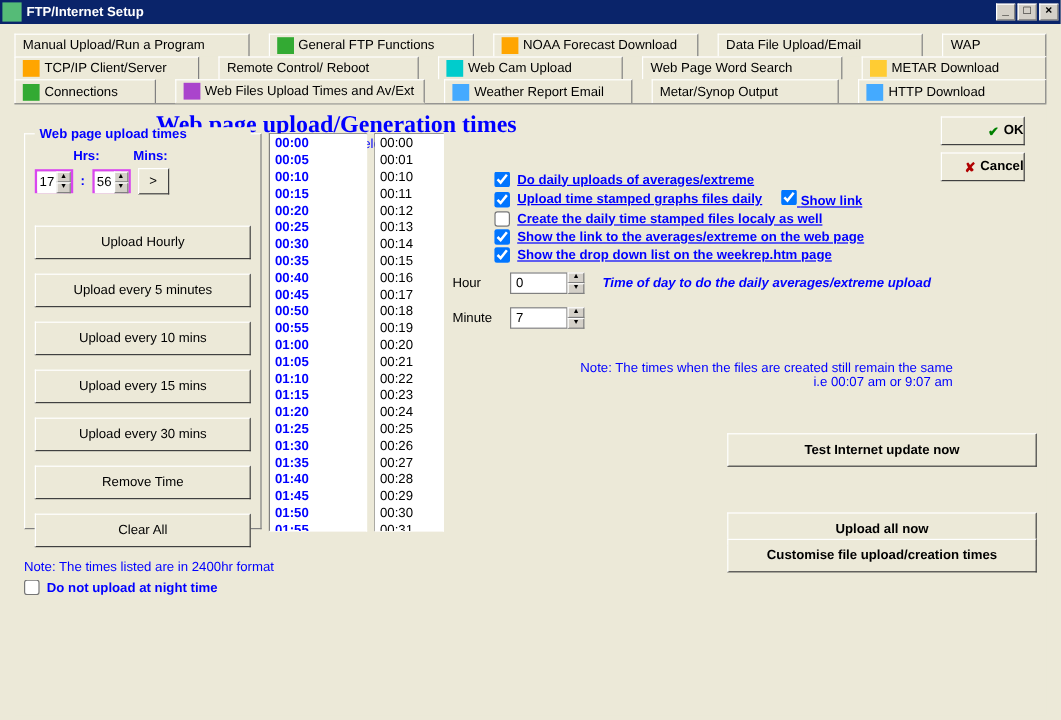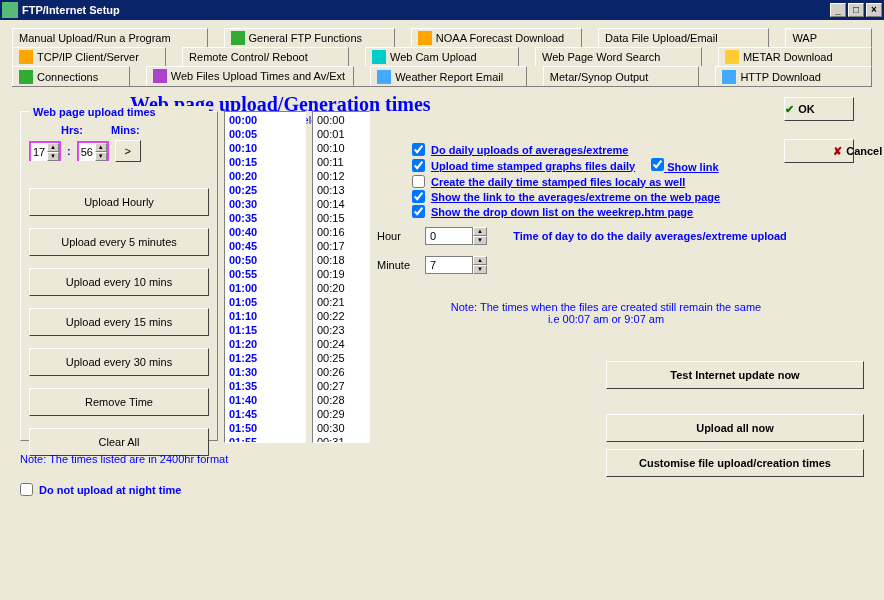--- a/index.html
+++ b/index.html
@@ -80,25 +80,25 @@
     margin-top:-2px;
   }
   .ok-btn, .cancel-btn {
     position:absolute;
     right: 18px;
     width: 70px; height: 24px;
     background:#ECE9D8;
     border:1px solid #404040;
     border-top-color:#fff; border-left-color:#fff;
     font-size:11px; font-weight:bold;
-    display:flex; align-items:center; justify-content:flex-start; gap:4px;
+    display:flex; align-items:center; justify-content:flex-end; gap:4px;
     cursor:pointer;
   }
   .ok-btn { top: 10px; }
-  .cancel-btn { top: 52px; padding-left: 48px; }
+  .cancel-btn { top: 40px; padding-left: 48px; }
   .check-ok::before { content:"✔"; color:#008000; font-weight:bold; }
   .x-cancel::before { content:"✘"; color:#B00000; font-weight:bold; }
 
   .fieldset {
     border:1px solid #808080;
     border-top-color:#fff; border-left-color:#fff;
     position:absolute;
     left: 8px; top: 24px;
     width: 198px;
     padding: 6px 8px 8px;
@@ -147,38 +147,38 @@
     position:absolute; left:400px; top:56px; color:#0000FF; font-weight:bold;
   }
   .checks label { display:flex; align-items:center; gap:6px; margin-bottom:2px;text-decoration:underline;}
   .checks input { margin:0; }
   .inline-chk { margin-left:10px; }
 
   .hm-row { position:absolute; left:365px; font-weight:normal;}
   .hm-row.hour { top:140px; }
   .hm-row.minute { top:169px; }
   .hm-row .lbl { display:inline-block; width:45px; }
-  .hm-row .side { color:#0000FF; font-weight:bold; margin-left:23px; }
+  .hm-row .side { color:#0000FF; font-weight:bold; margin-left:12px;font-style:italic; }
   .spin2 { display:inline-block; }
   .spin2 input { width:48px; height:18px; border:1px solid #808080; font-size:11px; padding:1px 4px; }
   .spin2 .arrows { display:inline-flex; flex-direction:column; vertical-align:top;}
   .spin2 .arrows div { width:14px; height:9px; background:#D4D0C8; border:1px solid #808080; border-top-color:#fff; border-left-color:#fff; font-size:6px; text-align:center; cursor:pointer;}
 
   .note {
-    position:absolute; left:424px; top:214px; color:#0000FF; font-size:11px; text-align:center; width:340px;
+    position:absolute; left:442px; top:214px; color:#0000FF; font-size:11px; text-align:right; width:340px;
   }
 
   .actbtn {
     position:absolute; left:594px; width:258px; height:28px; font-weight:bold;
   }
   .actbtn.a1 { top:274px; }
-  .actbtn.a2 { top:327px; }
+  .actbtn.a2 { top:340px; }
   .actbtn.a3 { top:362px; }
 
-  .footnote { position:absolute; left:8px; top:366px; color:#0000FF; }
+  .footnote { position:absolute; left:8px; top:380px; color:#0000FF; }
   .nightchk { position:absolute; left:8px; top:396px; color:#0000FF; font-weight:bold; display:flex; align-items:center; gap:6px;}
   .nightchk input{margin:0;}
 </style>
 </head>
 <body>
 
 <div class="titlebar">
   <span class="icon"></span>
   <span class="title">FTP/Internet Setup</span>
   <span class="winbtn">_</span>

